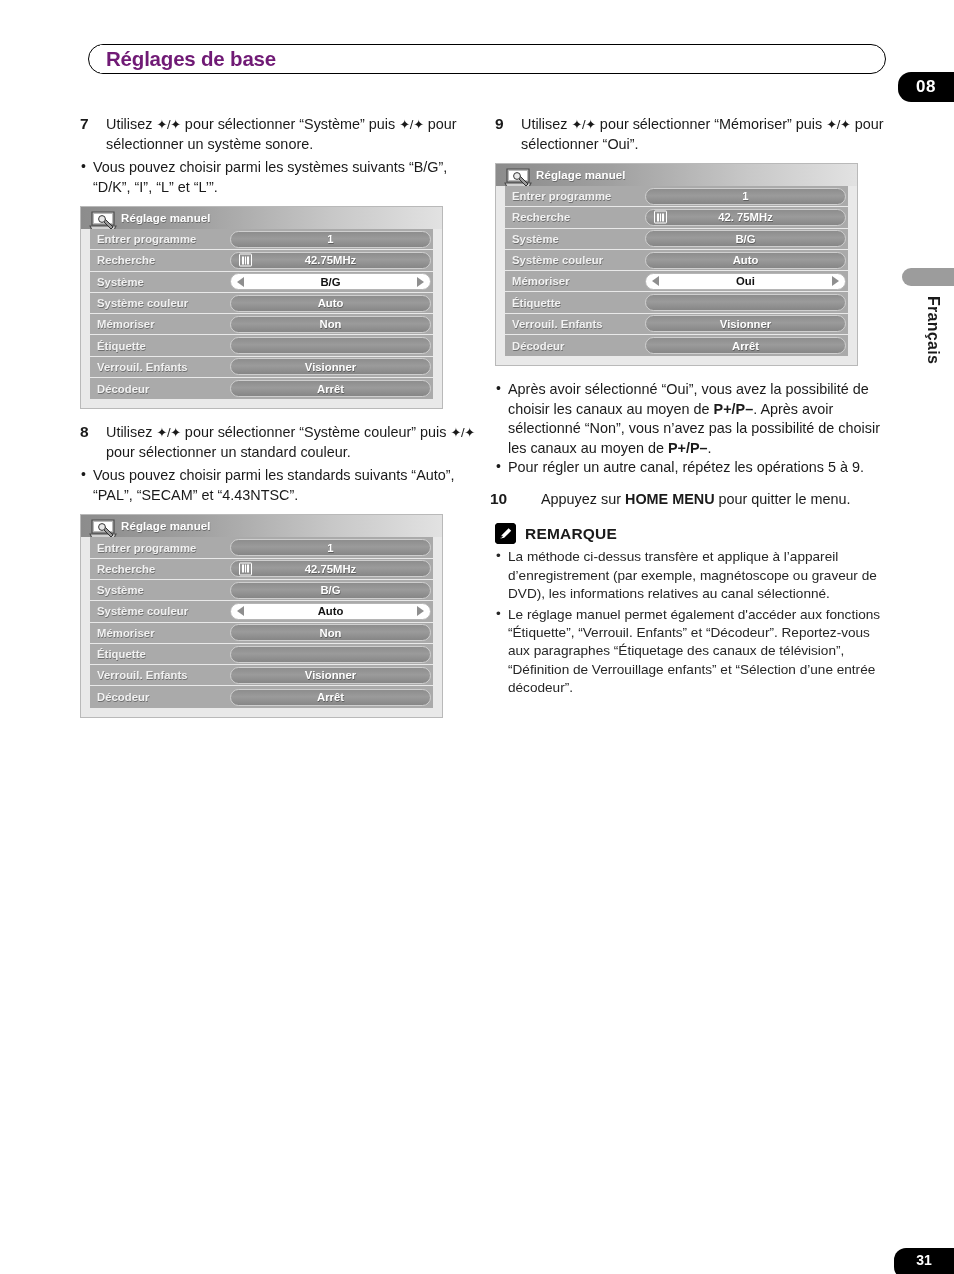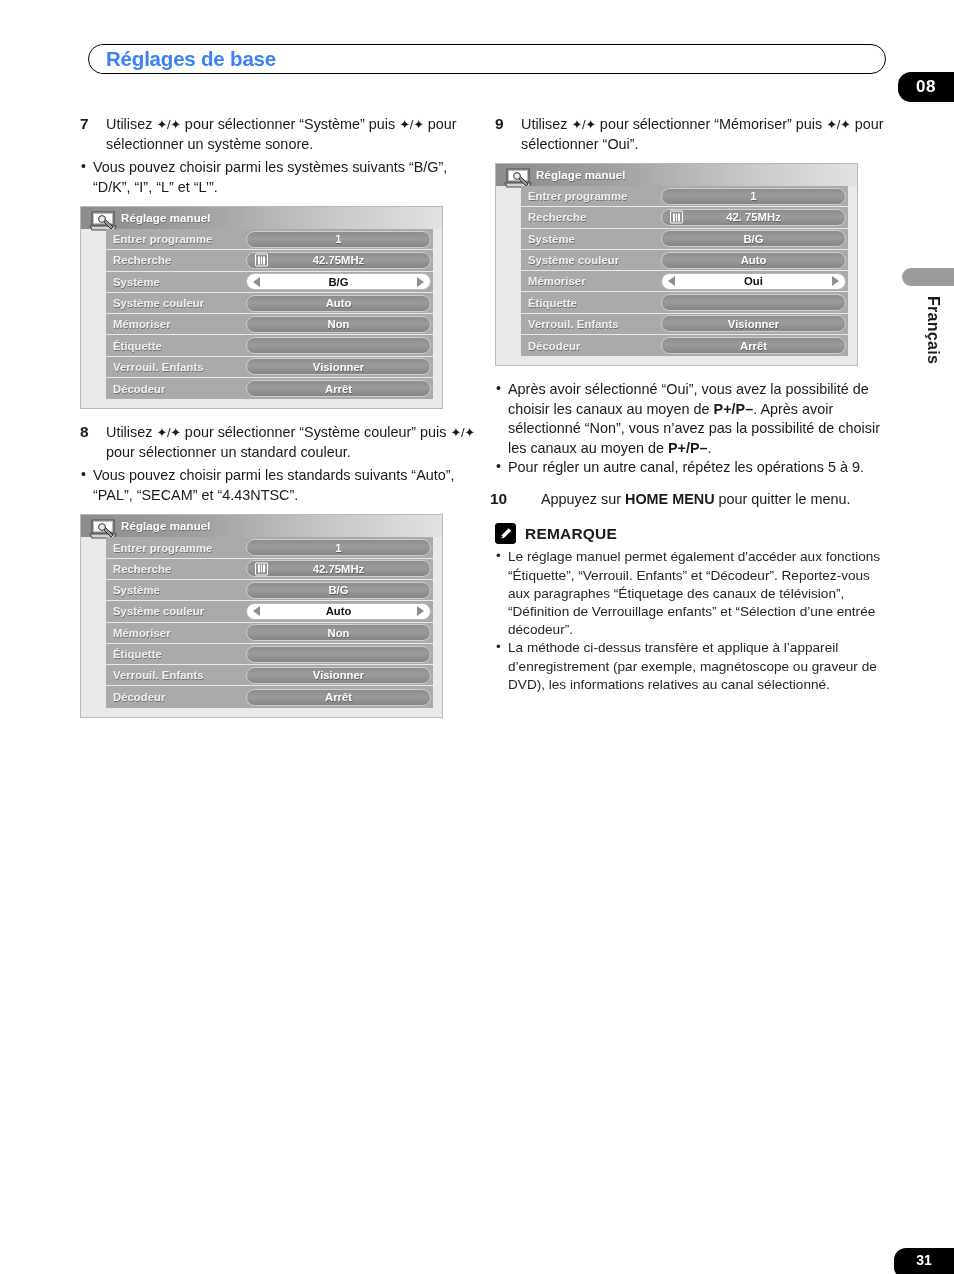--- a/index.html
+++ b/index.html
@@ -33,21 +33,21 @@
     background: #fff;
   }
   .header-title {
     position: absolute;
     left: 12px;
     top: 1px;
     font-size: 20.5px;
     font-weight: bold;
     letter-spacing: -0.2px;
     line-height: 28px;
-    color: #3b82f6;
+    color: #701a75;
     background: #fff;
     padding: 0 6px;
   }
   .chapter-badge {
     position: absolute;
     right: 0;
     top: 0;
     width: 56px;
     height: 30px;
     background: #000;
@@ -132,21 +132,20 @@
   }
 
   .osd-rows { padding: 0 9px; }
   .osd-row {
     height: 21.3px;
     display: flex;
     align-items: center;
     background: #aaaaaa;
     border-bottom: 1px solid #e9e9e9;
     position: relative;
-    margin-left: 16px;
   }
   .osd-row:last-child { border-bottom: none; }
   .osd-label {
     width: 140px;
     padding-left: 7px;
     font-size: 11.3px;
     font-weight: bold;
     color: #f2f2f2;
     text-shadow: 0.5px 0.5px 0 #6e6e6e;
     letter-spacing: 0.05px;
@@ -620,22 +619,22 @@
   <div class="remarque-head">
     <span class="note-icon">
       <svg viewBox="0 0 21 21" width="21" height="21">
         <rect x="0" y="0" width="21" height="21" rx="4" fill="#000"></rect>
         <path d="M5.5 15.5 L6.6 12.2 L13.6 5.2 L16.2 7.8 L9.2 14.8 Z" fill="#fff"></path>
         <path d="M5.5 15.5 L6.6 12.2 L7.9 13.5 Z" fill="#000"></path>
       </svg>
     </span>
     <span class="remarque-title">REMARQUE</span>
   </div>
+  <div class="note-bullet">La méthode ci-dessus transfère et applique à l’appareil d’enregistrement (par exemple, magnétoscope ou graveur de DVD), les informations relatives au canal sélectionné.</div>
   <div class="note-bullet" style="margin-top:3px">Le réglage manuel permet également d'accéder aux fonctions “Étiquette”, “Verrouil. Enfants” et “Décodeur”. Reportez-vous aux paragraphes “Étiquetage des canaux de télévision”, “Définition de Verrouillage enfants” et “Sélection d’une entrée décodeur”.</div>
-  <div class="note-bullet">La méthode ci-dessus transfère et applique à l’appareil d’enregistrement (par exemple, magnétoscope ou graveur de DVD), les informations relatives au canal sélectionné.</div>
 
 </div>
 
 <div class="side-tab">
   <div class="side-tab-bar"></div>
   <div class="side-tab-label">Français</div>
 </div>
 
 <div class="footer">
   <div class="page-badge">31</div>

